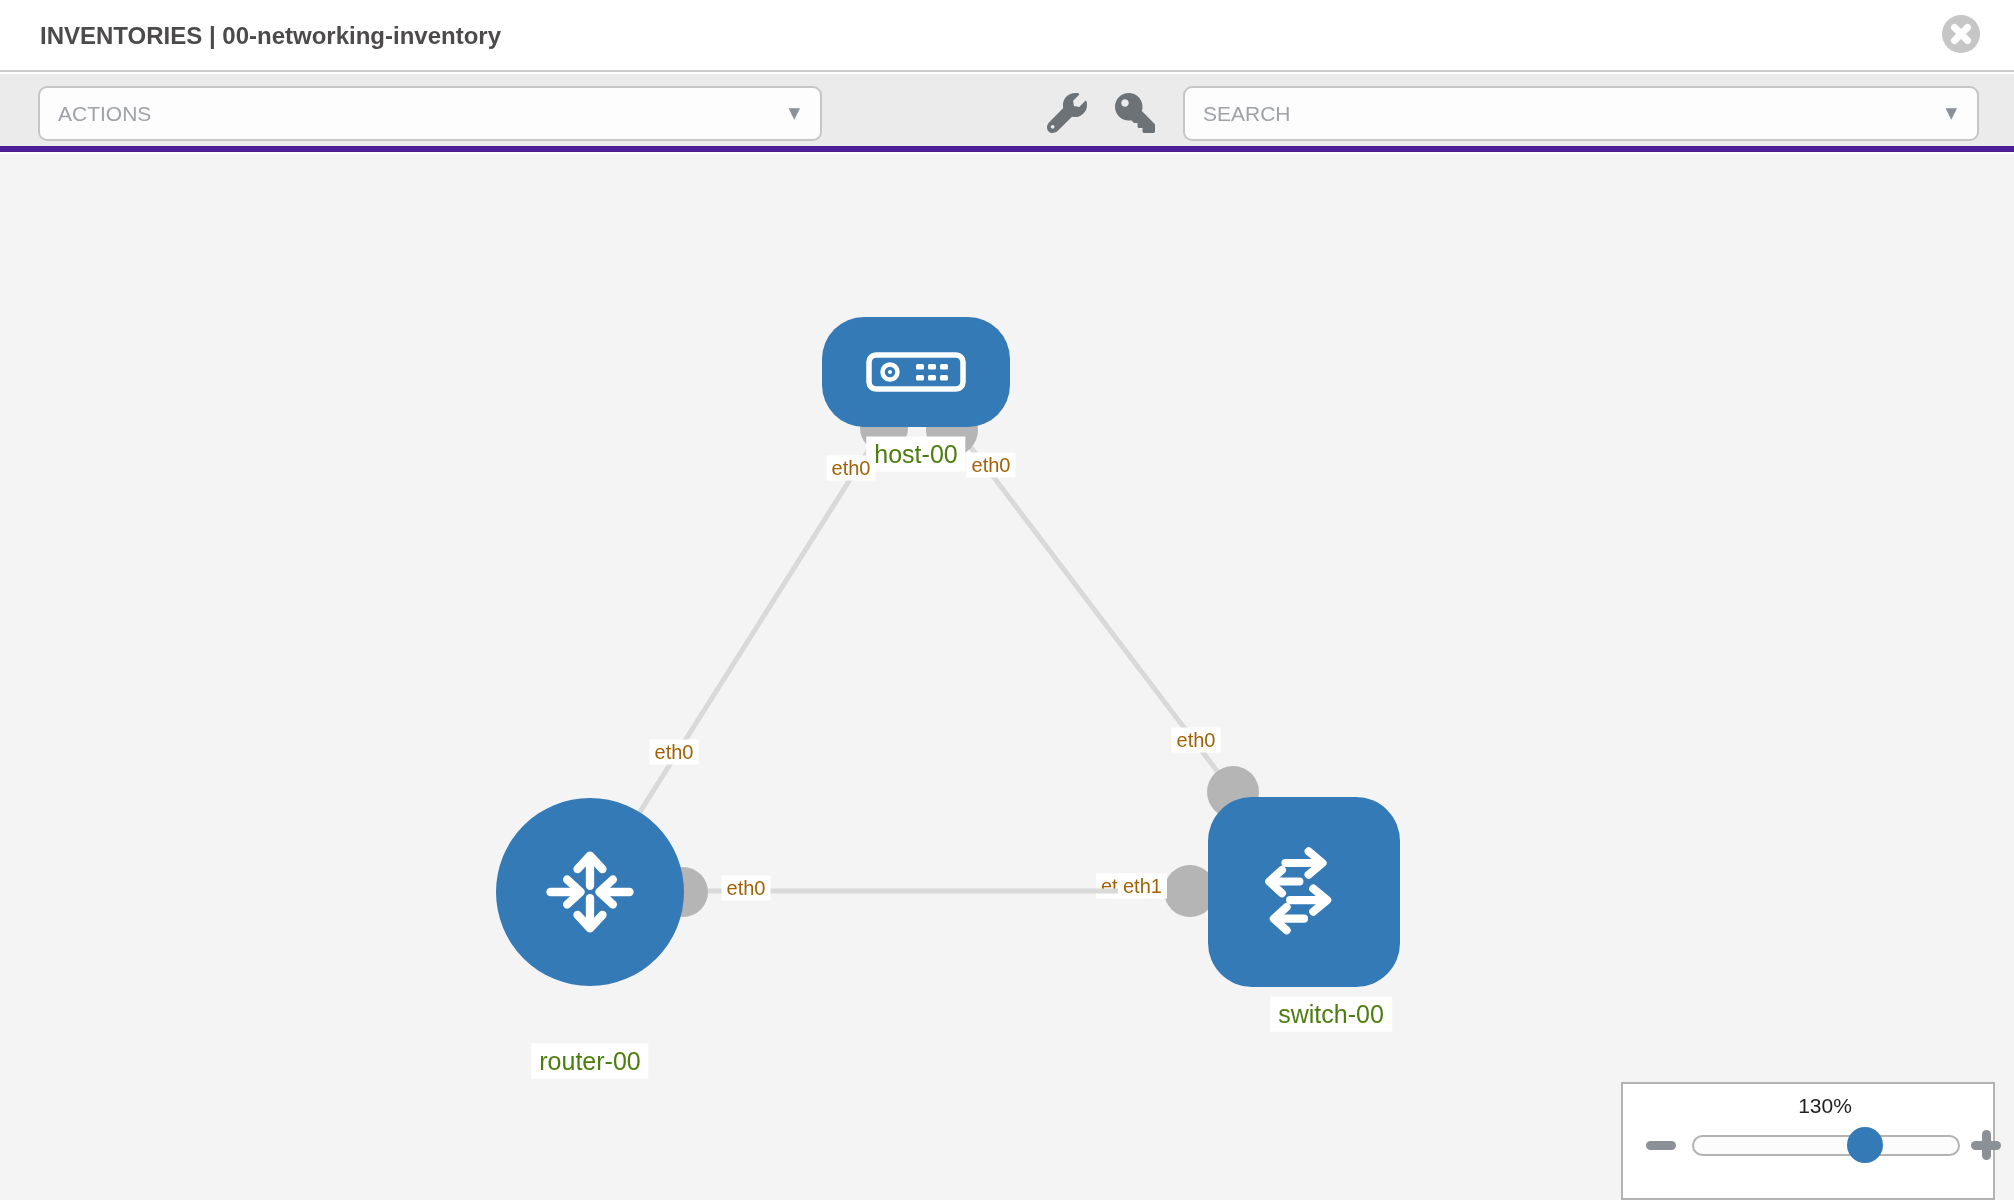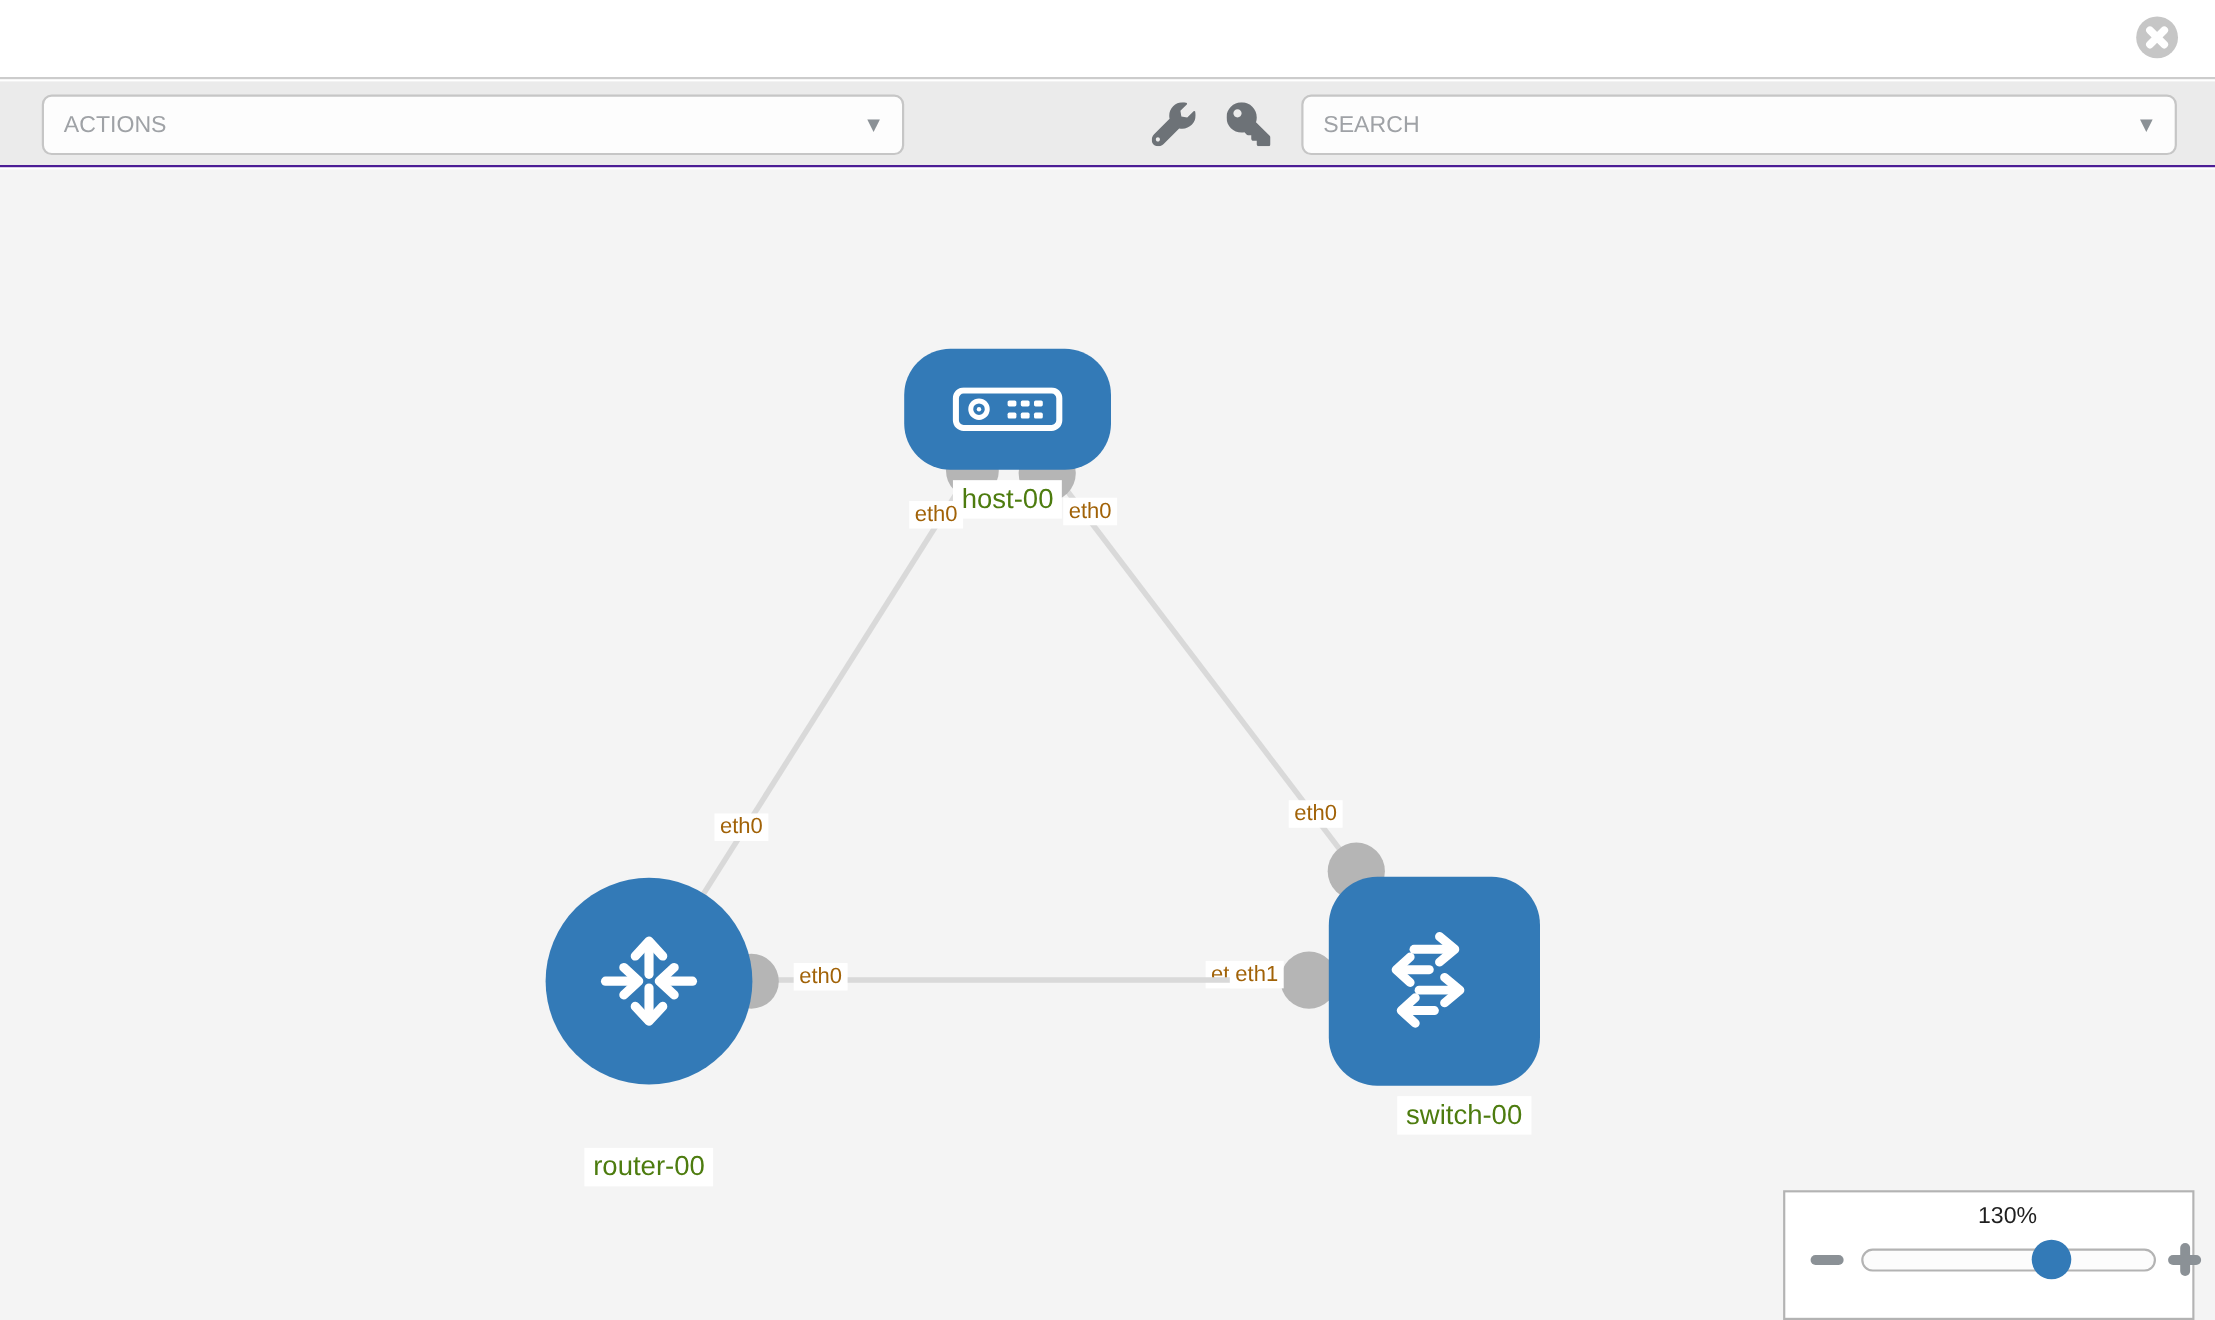--- a/index.html
+++ b/index.html
@@ -7,21 +7,21 @@
   body { font-family: "Liberation Sans", sans-serif; background:#ffffff; }
   .app { position:relative; width:2014px; height:1200px; overflow:hidden; background:#ffffff; }
 
   
   .hdr { position:absolute; left:0; top:0; width:2014px; height:72px; background:#ffffff; border-bottom:2px solid #cccccc; }
   .hdr h1 { position:absolute; left:40px; top:0; line-height:72px; font-size:24px; font-weight:bold; color:#4c4a4a; }
   .close-btn { position:absolute; left:1942px; top:15px; width:38px; height:38px; border-radius:50%; background:#c6c6c6; cursor:pointer; }
   .close-btn svg { position:absolute; left:0; top:0; }
 
   
-  .tbar { position:absolute; left:0; top:74px; width:2014px; height:78px; background:#ebebeb; border-bottom:2px solid #4c1d95; }
+  .tbar { position:absolute; left:0; top:74px; width:2014px; height:78px; background:#ebebeb; border-bottom:6px solid #4c1d95; }
   .select { position:absolute; top:12px; height:55px; background:#fdfdfd; border:2px solid #c6c6c6; border-radius:9px; }
   .select .ph { position:absolute; left:18px; top:0; line-height:51px; font-size:21px; color:#9fa2a6; }
   .select .caret { position:absolute; right:20px; top:0; line-height:51px; font-size:15px; color:#8b9196; font-family:"DejaVu Sans", sans-serif; }
   .sel-actions { left:38px; width:784px; }
   .sel-search  { left:1183px; width:796px; }
   .tool-ic { position:absolute; width:40px; height:40px; top:19px; cursor:pointer; }
   .tool-ic svg { width:100%; height:100%; }
   .ic-wrench { left:1047px; }
   .ic-key { left:1115px; }
 
@@ -47,20 +47,21 @@
   .zoom-plus { position:absolute; left:348px; top:46px; width:30px; height:30px; cursor:pointer; }
   .zoom-plus .pb1 { position:absolute; left:0; top:10.5px; width:30px; height:9px; border-radius:5px; background:#8b9196; }
   .zoom-plus .pb2 { position:absolute; left:10.5px; top:0; width:9px; height:30px; border-radius:5px; background:#8b9196; }
 </style>
 </head>
 <body>
 
 <div class="app">
 
   <div class="hdr">
+    <h1>INVENTORIES | 00-networking-inventory</h1>
     <div class="close-btn">
       <svg width="38" height="38" viewBox="0 0 38 38">
         <path d="M12.5 12.5 L25.5 25.5 M25.5 12.5 L12.5 25.5" stroke="#ffffff" stroke-width="7" stroke-linecap="round" fill="none"></path>
       </svg>
     </div>
   </div>
 
   <div class="tbar">
     <div class="select sel-actions">
       <span class="ph">ACTIONS</span>

